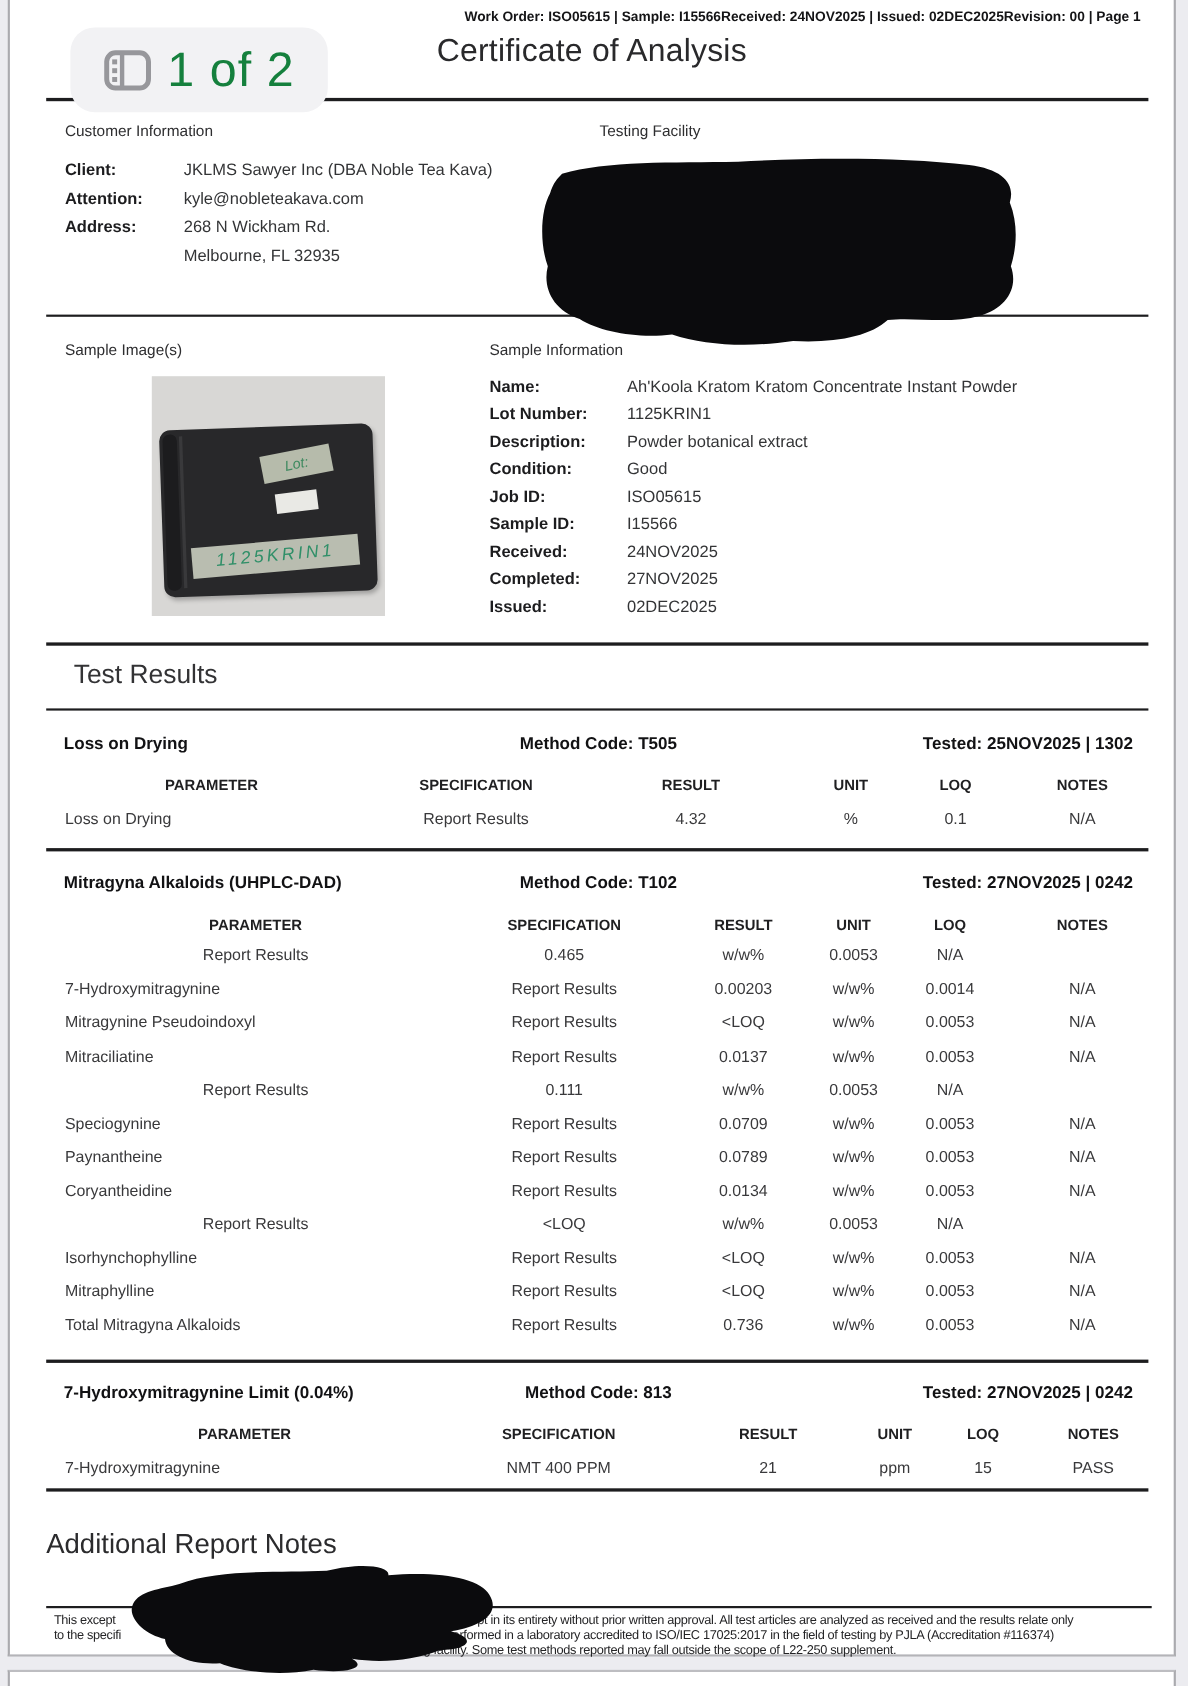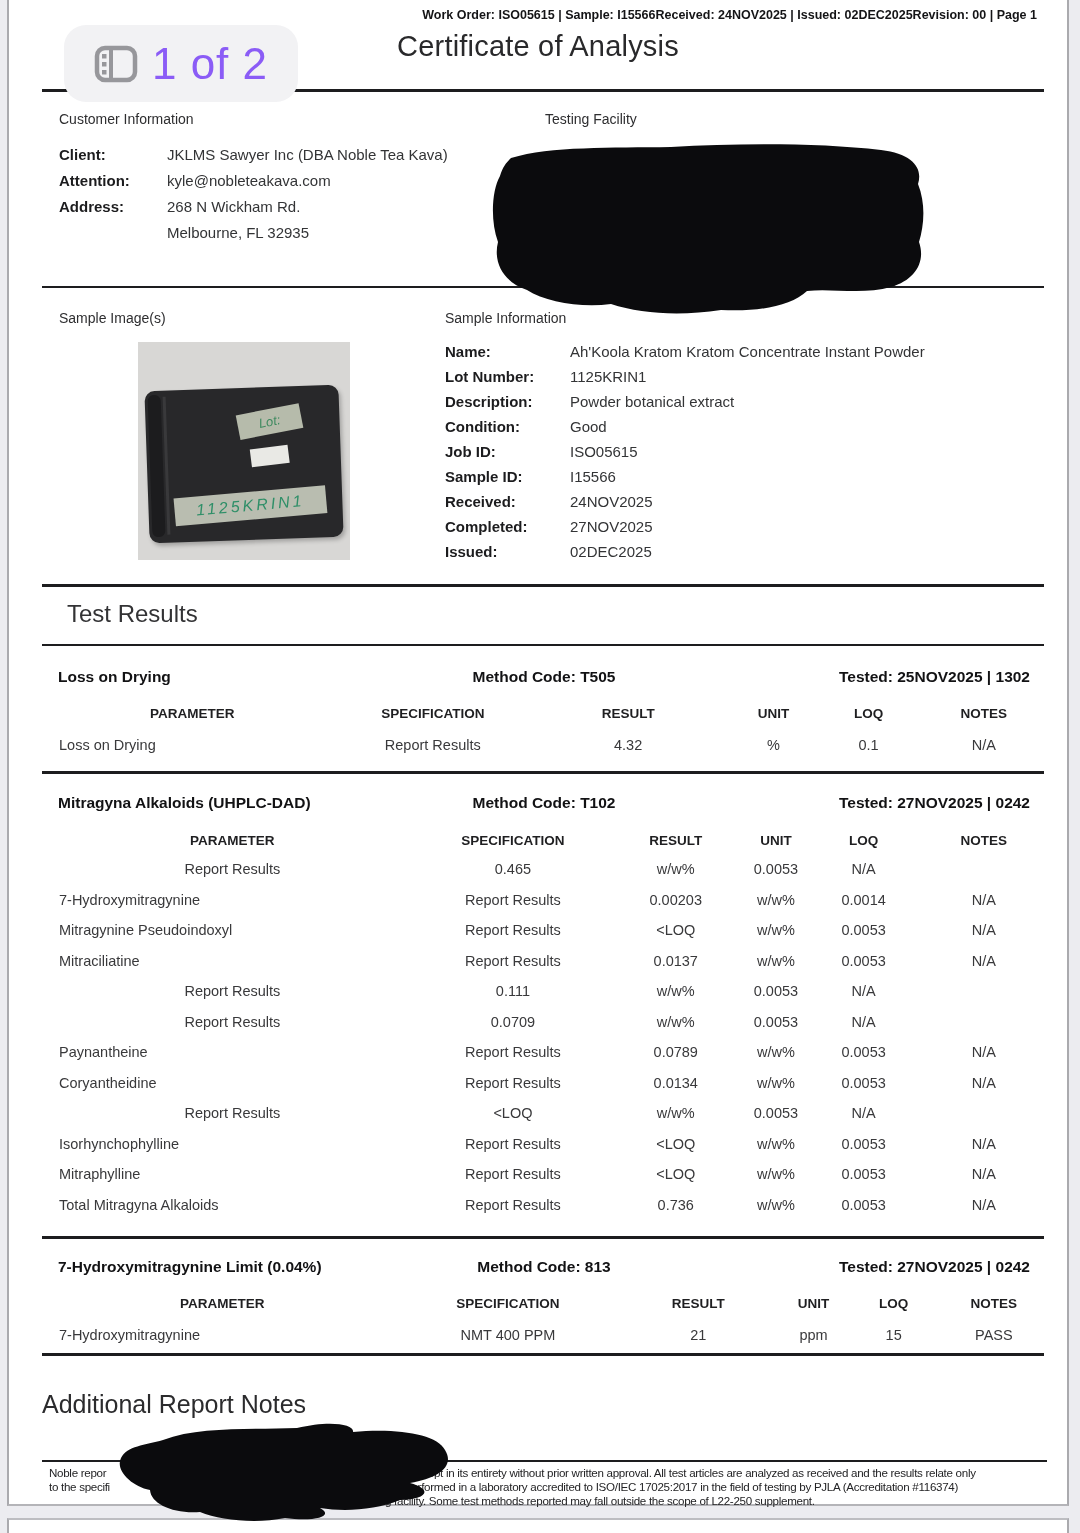--- a/index.html
+++ b/index.html
@@ -13,21 +13,21 @@
 
   
   .doc-header{left:0;top:8px;width:100%;display:flex;justify-content:flex-end;
               padding:0 30px 0 33px;box-sizing:border-box;
               font-size:12.5px;font-weight:bold;color:#141416;}
   .doc-title{left:0;top:30px;width:100%;text-align:center;font-size:29px;color:#29292b;letter-spacing:0.2px;}
 
   
   .badge{left:55px;top:25px;width:234px;height:77px;background:#f2f2f4;border-radius:22px;
          display:flex;align-items:center;justify-content:center;gap:14px;z-index:5;}
-  .badge-label{font-size:44px;color:#8b5cf6;letter-spacing:1px;text-align:center;}
+  .badge-label{font-size:44px;color:#15803d;letter-spacing:1px;text-align:center;}
 
   .rule{background:#1d1d1f;}
   .h1{font-size:14px;color:#2e2e30;text-align:right;}
   .h2{font-size:24px;color:#333335;}
   .h3{font-size:25px;color:#2b2b2d;}
 
   .info-row{white-space:nowrap;}
   .lab{display:inline-block;font-weight:bold;font-size:15px;color:#1c1c1e;}
   .val{font-size:15px;color:#333436;}
   .cust .lab{width:108px;}
@@ -228,20 +228,21 @@
         <div class="c">N/A</div>
       </div>
       <div class="grid grid-alk trow">
         <div class="c">Report Results</div>
         <div class="c">0.111</div>
         <div class="c">w/w%</div>
         <div class="c">0.0053</div>
         <div class="c">N/A</div>
       </div>
       <div class="grid grid-alk trow">
+        <div class="cp">Speciogynine</div>
         <div class="c">Report Results</div>
         <div class="c">0.0709</div>
         <div class="c">w/w%</div>
         <div class="c">0.0053</div>
         <div class="c">N/A</div>
       </div>
       <div class="grid grid-alk trow">
         <div class="cp">Paynantheine</div>
         <div class="c">Report Results</div>
         <div class="c">0.0789</div>
@@ -312,21 +313,21 @@
       <div class="c">ppm</div>
       <div class="c">15</div>
       <div class="c">PASS</div>
     </div>
 
     <div class="abs rule" style="left:33px;top:1353px;width:1002px;height:3px;"></div>
 
     <div class="abs h3" style="left:33px;top:1390px;">Additional Report Notes</div>
     <div class="abs rule" style="left:33px;top:1460px;width:1005px;height:2px;"></div>
 
-    <div class="abs fp" style="left:40px;top:1466px;">Noble repor</div>
+    <div class="abs fp" style="left:40px;top:1466px;">This except</div>
     <div class="abs fp" style="left:334px;top:1466px;">e reproduced except in its entirety without prior written approval. All test articles are analyzed as received and the results relate only</div>
     <div class="abs fp" style="left:40px;top:1480px;">to the specifi</div>
     <div class="abs fp" style="left:236px;top:1480px;">duct analyzed. Test methods are performed in a laboratory accredited to ISO/IEC 17025:2017 in the field of testing by PJLA (Accreditation #116374)</div>
     <div class="abs fp fp-center" style="top:1494px;">or a registered outsourcing facility. Some test methods reported may fall outside the scope of L22-250 supplement.</div>
 
     <svg class="abs redaction" style="left:96px;top:1420px;" width="368" height="104" viewBox="0 0 368 104">
       <path fill="#0b0b0d" d="M58,20 C95,6 150,10 192,8 C224,0 250,4 248,12 C292,8 332,14 340,30
         C350,46 334,58 305,63 C330,70 320,80 295,80 C270,90 240,92 215,88
         C230,96 210,102 180,98 C150,104 115,100 95,92 C68,94 46,84 45,70
         C26,66 10,50 16,38 C22,26 40,25 58,20 Z"></path>

